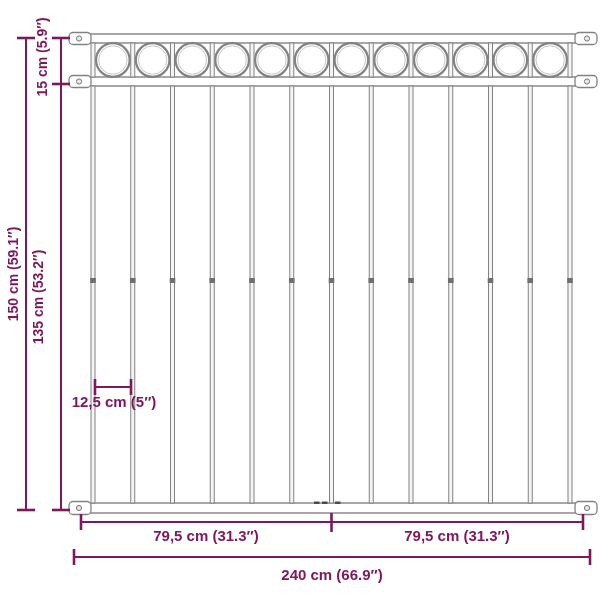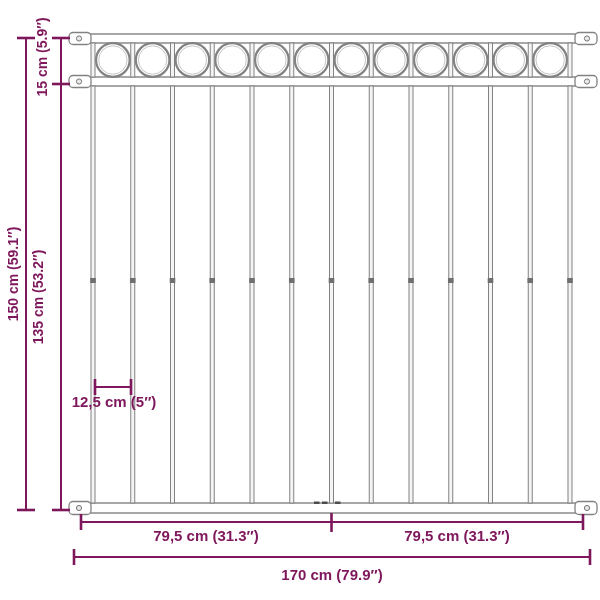--- a/index.html
+++ b/index.html
@@ -153,14 +153,14 @@
   <div class="dim-label rot" style="left:38px;top:297px;">135 cm (53.2″)</div>
 
   <div class="dim-label rot" style="left:42px;top:57px;">15 cm (5.9″)</div>
 
   <div class="dim-label" style="left:114px;top:401px;">12,5 cm (5″)</div>
 
   <div class="dim-label" style="left:206px;top:535px;">79,5 cm (31.3″)</div>
 
   <div class="dim-label" style="left:457px;top:535px;">79,5 cm (31.3″)</div>
 
-  <div class="dim-label" style="left:332px;top:574px;">170 cm (79.9″)</div>
+  <div class="dim-label" style="left:332px;top:574px;">240 cm (66.9″)</div>
 </div>
 
 </body></html>

